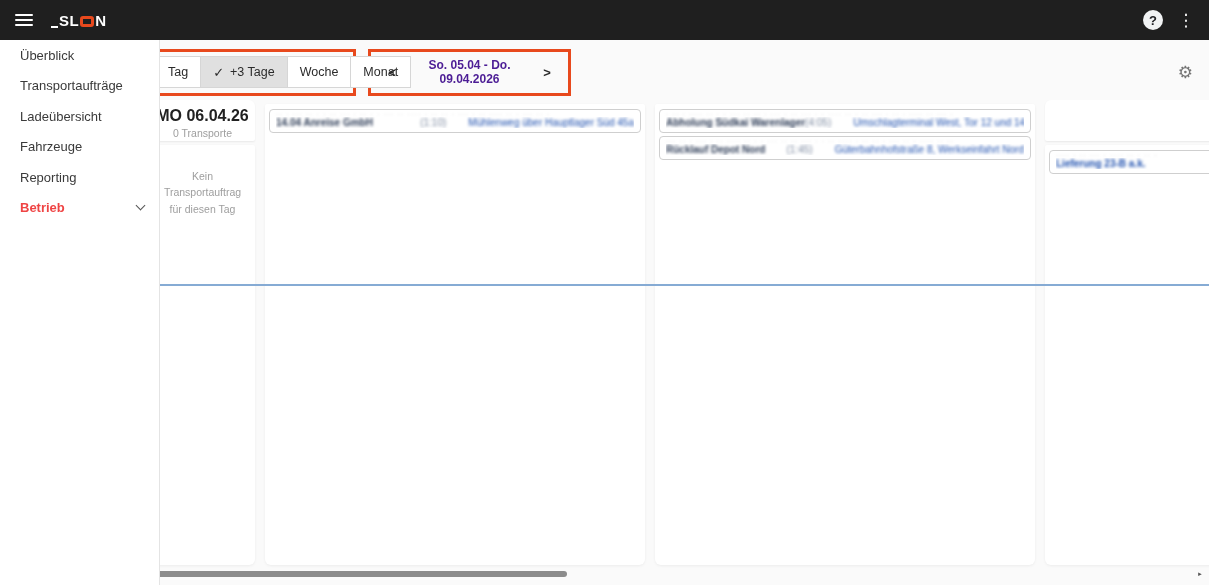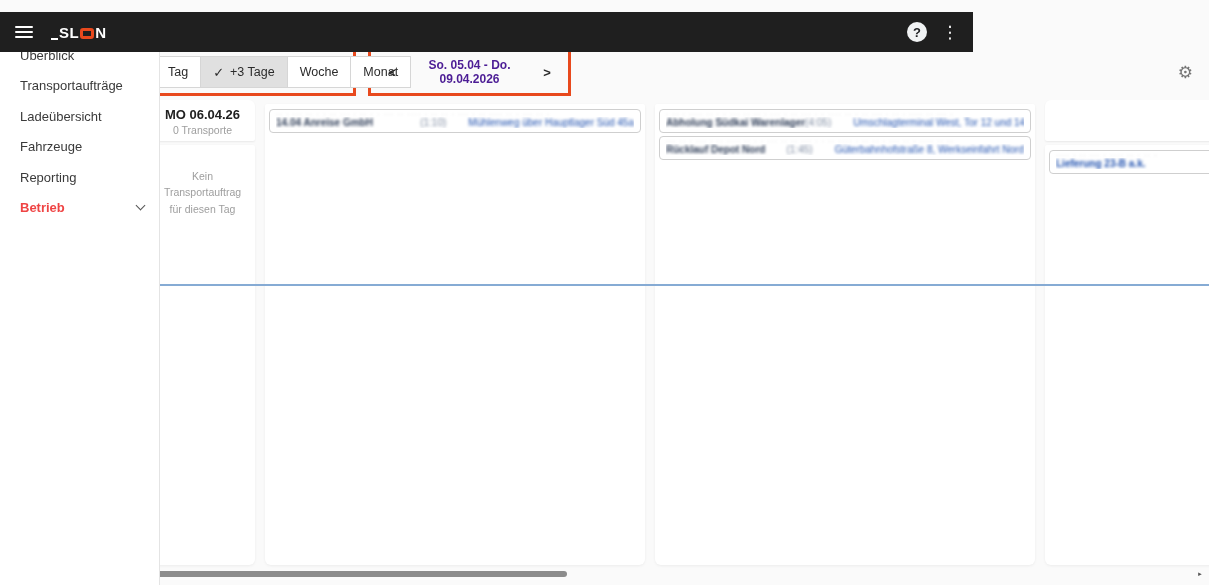--- a/index.html
+++ b/index.html
@@ -1,19 +1,19 @@
 <!DOCTYPE html>
 <html><head>
 <meta charset="utf-8">
 <style>
   * { margin:0; padding:0; box-sizing:border-box; }
   html,body { width:1209px; height:585px; overflow:hidden; font-family:"Liberation Sans",sans-serif; background:#fafafa; }
 
   
-  .topbar { position:absolute; left:0; top:12px; width:973px; height:40px; background:#1f1f1f; display:flex; align-items:center; z-index:30; }
+  .topbar { position:absolute; left:0; top:0; width:1209px; height:40px; background:#1f1f1f; display:flex; align-items:center; z-index:30; }
   .hamburger { width:18px; height:12px; margin-left:15px; display:flex; flex-direction:column; justify-content:space-between; cursor:pointer; }
   .hamburger span { display:block; height:2px; background:#fff; border-radius:1px; }
   .logo { display:flex; align-items:flex-end; margin-left:18px; color:#fff; font-weight:800; font-size:15px; letter-spacing:.5px; }
   .logo .tick { width:7px; height:2px; background:#fff; margin:0 1px 1px 0; }
   .logo .o-mark { width:14px; height:11px; border:3px solid #e8491d; border-radius:3px; margin:0 1px 2px 1px; }
   .topbar-right { margin-left:auto; display:flex; align-items:center; gap:14px; margin-right:14px; }
   .help-btn { width:20px; height:20px; border-radius:50%; background:#f1f3f4; color:#202124; font-size:13px; font-weight:700; display:flex; align-items:center; justify-content:center; cursor:pointer; }
   .kebab-btn { color:#fff; font-size:17px; width:18px; text-align:center; cursor:pointer; }
 
   
@@ -40,21 +40,21 @@
   .date-arrow { font-size:13px; font-weight:700; color:#2b2b2b; width:20px; text-align:center; cursor:pointer; }
   .date-label { flex:1; text-align:center; font-size:12px; font-weight:700; color:#4c1d95; }
 
   .settings-btn { position:absolute; right:16px; top:22px; font-size:17px; color:#757575; cursor:pointer; z-index:7; }
 
   
   .columns { position:absolute; left:10px; top:60px; width:1275px; height:465px; display:flex; gap:10px; }
   .day-col { display:flex; flex-direction:column; }
   .col-1 { width:105px; } .col-2 { width:380px; } .col-3 { width:380px; } .col-4 { width:380px; }
   .col-head { height:41px; background:#fff; border-radius:6px 6px 2px 2px; box-shadow:0 1px 2px rgba(0,0,0,.07); text-align:center; padding-top:7px; }
-  .col-title { font-size:13px; font-weight:700; color:#212121; }
+  .col-title { font-size:16px; font-weight:700; color:#212121; }
   .col-sub { font-size:10.5px; color:#9e9e9e; margin-top:2px; }
   .col-body { flex:1; margin-top:4px; background:#fff; border-radius:2px 2px 6px 6px; box-shadow:0 1px 3px rgba(0,0,0,.06); padding:5px 4px; position:relative; }
   .empty-msg { margin-top:18px; text-align:center; font-size:10.5px; color:#9e9e9e; line-height:1.55; padding:0 6px; }
 
   .tcard { background:#fff; border:1px solid #cfcfcf; border-radius:4px; height:24px; margin-bottom:3px; padding:1px 6px 0 6px; overflow:hidden; cursor:pointer; }
   .tcard .meta { font-size:6px; color:#adadad; letter-spacing:1.5px; white-space:nowrap; overflow:hidden; filter:blur(1px); }
   .tcard .row { display:flex; align-items:center; white-space:nowrap; overflow:hidden; }
   .tcard .name { font-size:10px; font-weight:600; color:#2b3a55; filter:blur(1.4px); }
   .tcard .time { font-size:10px; color:#7d8aa0; margin-left:auto; filter:blur(1.4px); }
   .tcard .detail { font-size:10px; color:#1d4fae; margin-left:22px; filter:blur(1.4px); }

